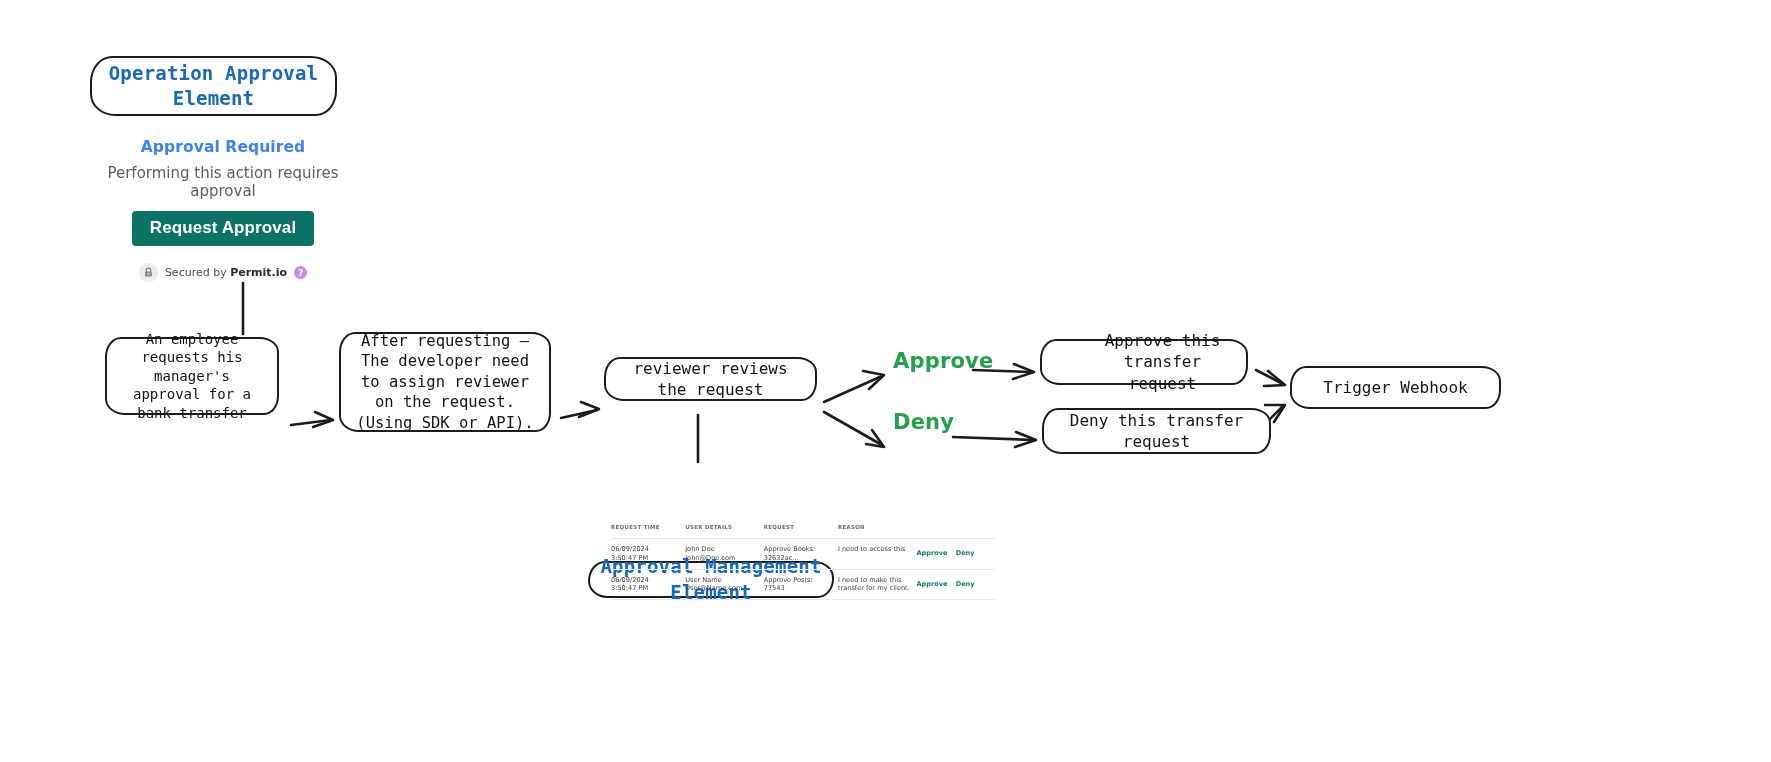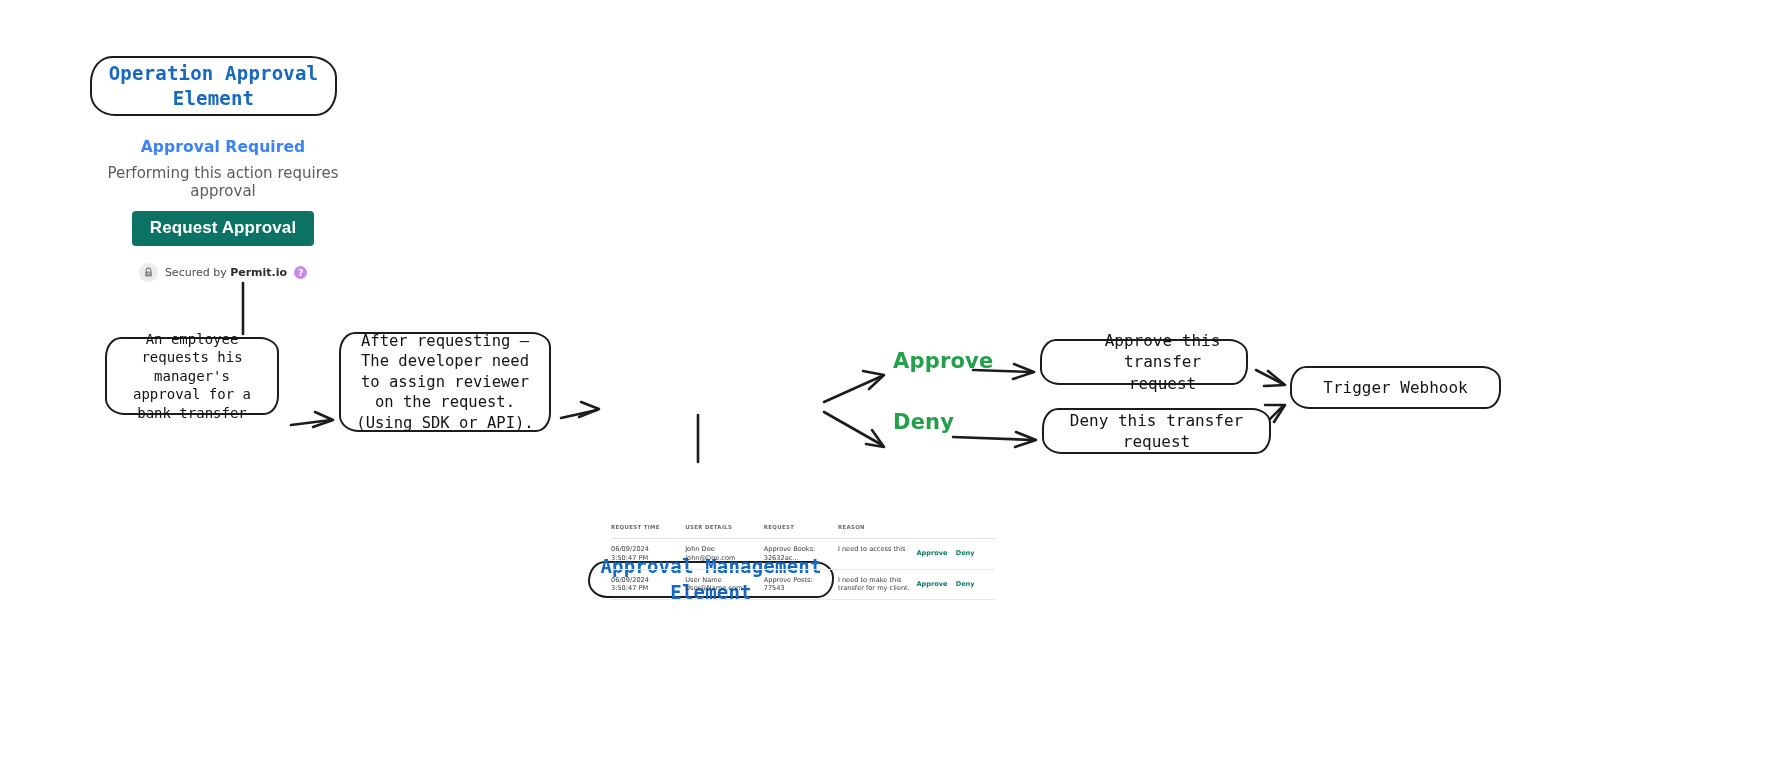--- a/index.html
+++ b/index.html
@@ -267,20 +267,21 @@
   </svg>
 
   <div class="node tag tag-operation">Operation Approval Element</div>
 
   <div class="node tag tag-management">Approval Management Element</div>
 
   <div class="node node-1">An employee requests his manager's approval for a bank transfer</div>
 
   <div class="node node-2">After requesting — The developer need to assign reviewer on the request.(Using SDK or API).</div>
 
+  <div class="node node-3">reviewer reviews the request</div>
 
   <div class="node node-4">Approve this transfer request</div>
 
   <div class="node node-5">Deny this transfer request</div>
 
   <div class="node node-6">Trigger Webhook</div>
 
   <div class="branch-label label-approve">Approve</div>
 
   <div class="branch-label label-deny">Deny</div>

